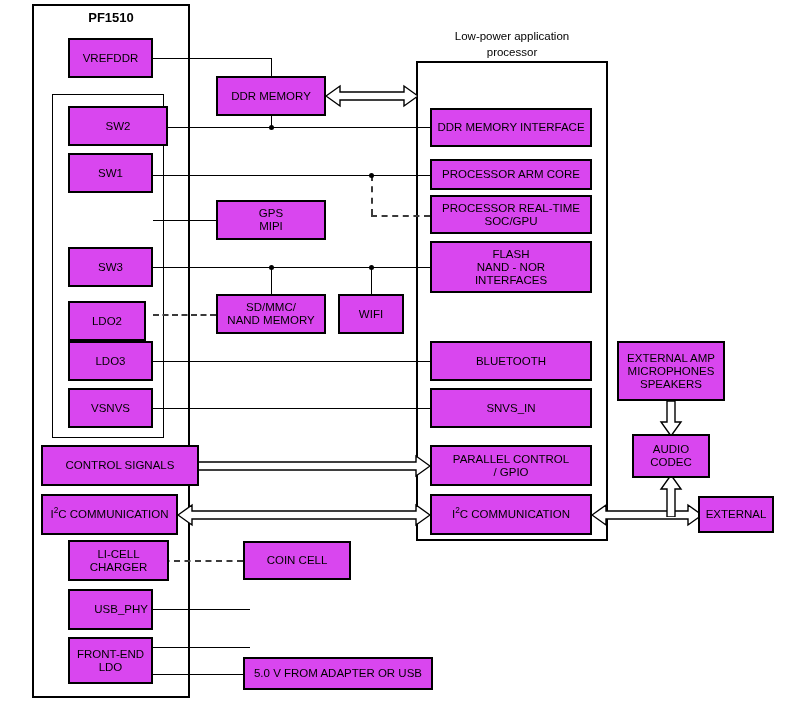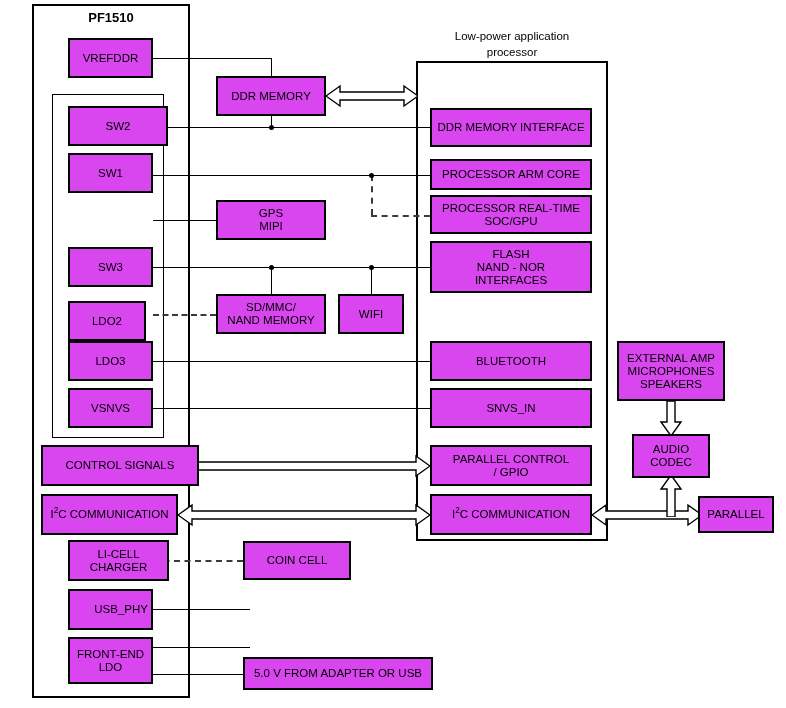--- a/index.html
+++ b/index.html
@@ -171,21 +171,21 @@
   <div class="box" style="left:617px;top:341px;width:108px;height:60px;">
     <span class="lbl">EXTERNAL AMP
 MICROPHONES
 SPEAKERS</span>
   </div>
   <div class="box" style="left:632px;top:434px;width:78px;height:44px;">
     <span class="lbl">AUDIO
 CODEC</span>
   </div>
   <div class="box" style="left:698px;top:496px;width:76px;height:37px;">
-    <span class="lbl">PARALLEL</span>
+    <span class="lbl">EXTERNAL</span>
   </div>
 
   <div class="hline" style="left:153px;top:58px;width:118px;"></div>
   <div class="vline" style="left:271px;top:58px;height:18px;"></div>
 
   <div class="hline" style="left:153px;top:127px;width:277px;"></div>
   <div class="vline" style="left:271px;top:116px;height:11px;"></div>
   <div class="dot" style="left:269px;top:125px;"></div>
 
   <div class="hline" style="left:153px;top:175px;width:277px;"></div>

